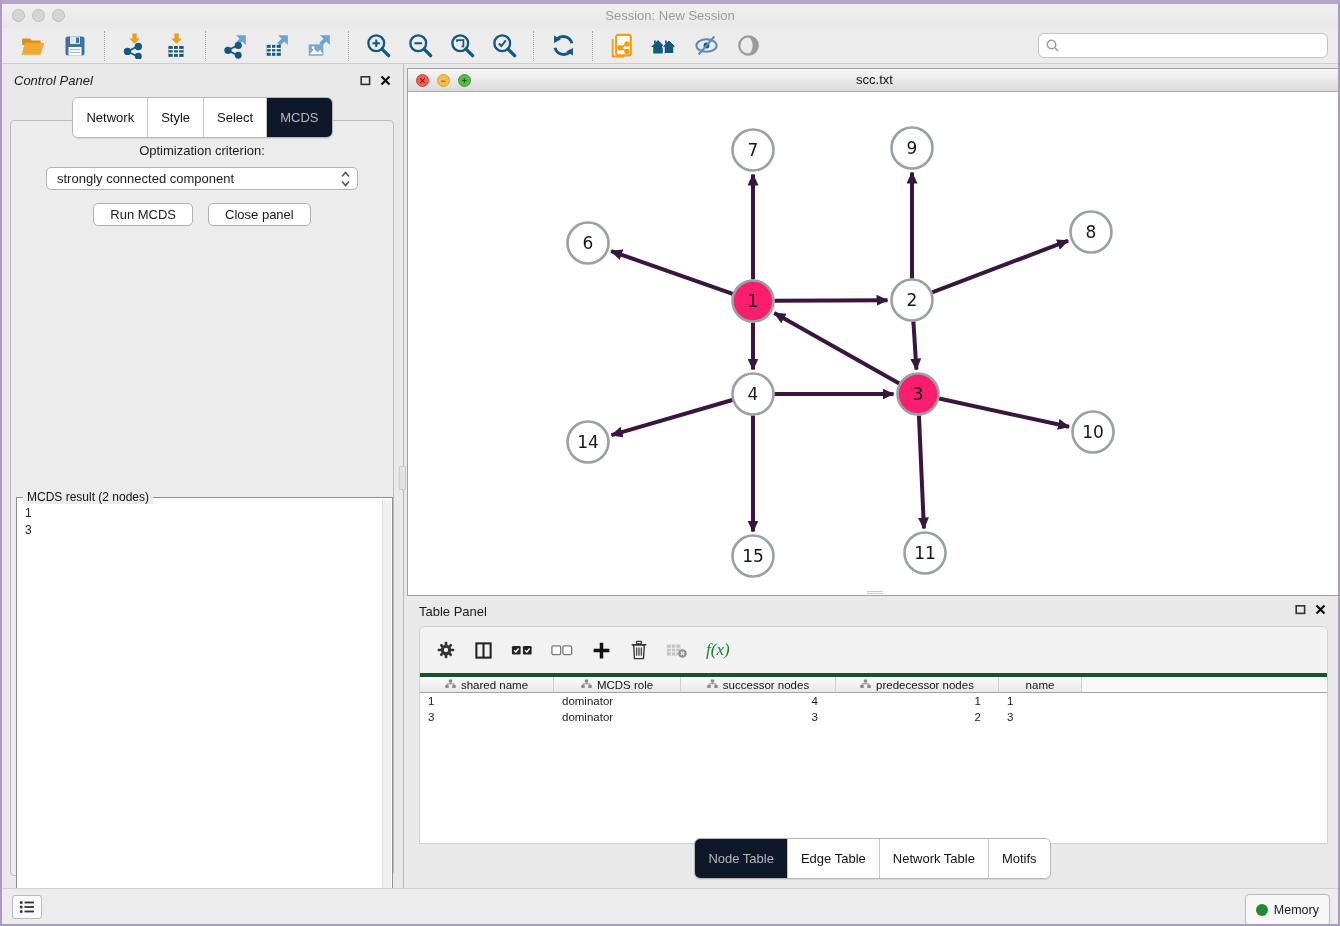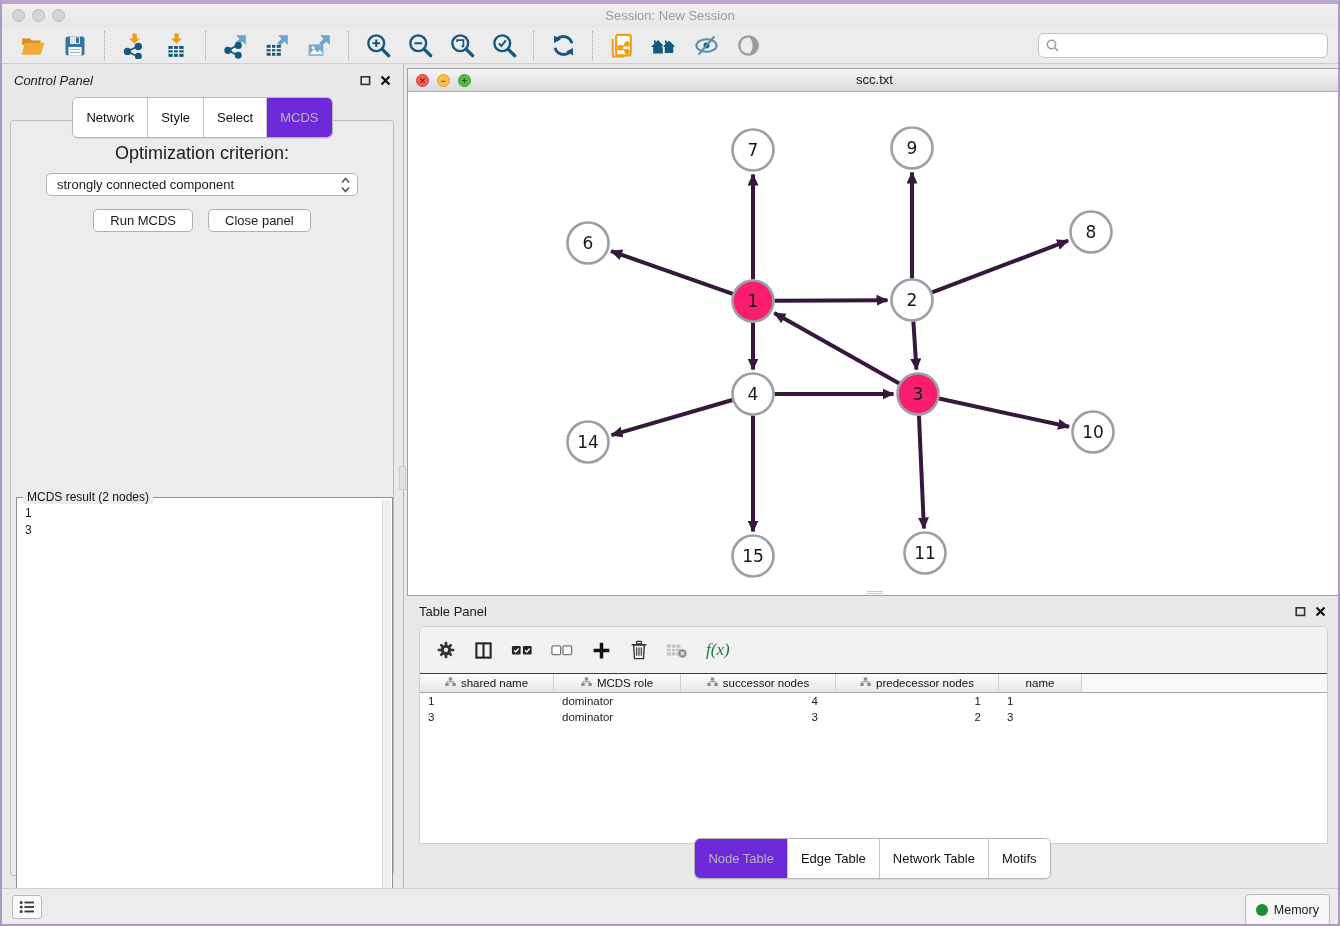--- a/index.html
+++ b/index.html
@@ -22,23 +22,23 @@
 
   
   .control-panel { position:absolute; left:0; top:60px; width:402px; bottom:36px; background:#e9e9e9; border-right:1px solid #b7b7b7; }
   .panel-head { display:flex; align-items:center; padding:9px 12px 0 12px;font-style:italic; }
   .panel-head .ph-title { flex:1; font-size:13px; }
   .winbtns { display:flex; align-items:center; gap:9px; }
   .tabrow { position:relative; z-index:2; display:flex; justify-content:center; margin-top:9px; }
   .tab-group { display:inline-flex; border:1px solid #b5b5b5; border-radius:6px; overflow:hidden; background:#fff; box-shadow:0 1px 1px rgba(0,0,0,0.08); }
   .tab { padding:12px 13px; font-size:13px; background:#fff; color:#111; border-left:1px solid #c6c6c6; white-space:nowrap; }
   .tab:first-child { border-left:none; }
-  .tab.sel { background:#6d28d9; color:#b7b7b7; }
+  .tab.sel { background:#0f172a; color:#b7b7b7; }
   .cp-body { position:absolute; left:8px; right:9px; top:56px; bottom:12px; border:1px solid #bdbdbd; border-radius:4px; background:#ececec; }
-  .opt-label { text-align:center; margin-top:22px; font-size:18px; }
+  .opt-label { text-align:center; margin-top:22px; font-size:13px; }
   .combo { position:relative; margin:9px auto 0 auto; width:312px; height:23px; background:#fff; border:1px solid #b3b3b3; border-radius:5px; display:flex; align-items:center; padding-left:10px; font-size:13px; }
   .combo .chevrons { position:absolute; right:7px; top:2px; display:flex; flex-direction:column; line-height:9px; }
   .btn-row { display:flex; justify-content:center; gap:15px; margin-top:13px; }
   .pushbtn { height:23px; padding:0 16px; background:#fff; border:1px solid #b0b0b0; border-radius:5px; font-size:13px; display:flex; align-items:center; }
   .fieldset { position:absolute; left:5px; width:377px; top:376px; height:470px; border:1px solid #8f8f8f; background:#fff; }
   .fieldset .legend { position:absolute; top:-8px; left:6px; background:#ececec; padding:0 4px; font-size:12px; color:#111; }
   .fieldset .scroll { position:absolute; top:2px; bottom:2px; right:1px; width:9px; background:#f0f0f0; border-left:1px solid #dedede; }
   .fieldset .lines { padding:7px 8px; font-size:12px; line-height:17px; white-space:pre-line; }
 
   
@@ -49,26 +49,26 @@
   .nl-close { background:#ee5f55; border:1px solid #ce4238; color:#7c1410; }
   .nl-min   { background:#f5bf47; border:1px solid #dda32f; color:#8a6210; }
   .nl-max   { background:#55b94a; border:1px solid #3f9e33; color:#1c5c14; }
   .net-title { position:absolute; left:0; right:0; top:3px; text-align:center; font-size:13px; color:#111; }
   .net-canvas { position:absolute; left:0; right:0; top:23px; bottom:0; background:#fff; }
   .net-resize { position:absolute; left:50%; bottom:1px; width:16px; height:3px; margin-left:-8px; border-top:1px solid #c9c9c9; border-bottom:1px solid #c9c9c9; }
   .v-splitter-handle { position:absolute; left:397px; top:462px; width:7px; height:24px; background:#e2e2e2; border:1px solid #cdcdcd; }
 
   
   .table-panel { position:absolute; left:405px; top:592px; right:0; bottom:36px; background:#e9e9e9; }
-  .tp-head { display:flex; align-items:center; padding:8px 12px 0 12px; }
+  .tp-head { display:flex; align-items:flex-start; padding:8px 12px 0 12px; }
   .tp-head .ph-title { flex:1; }
   .table-box { position:absolute; left:12px; right:10px; top:30px; bottom:44px; background:#fff; border:1px solid #cfcfcf; border-radius:6px 6px 0 0; overflow:hidden; }
   .tb-toolbar { height:46px; background:#f2f2f2; display:flex; align-items:center; padding-left:16px; gap:18px; }
   .tb-btn { display:flex; align-items:center; justify-content:center; }
-  .thead { display:flex; height:20px; border-top:1px solid #14532d; }
+  .thead { display:flex; height:20px; border-top:4px solid #14532d; }
   .th { position:relative; display:flex; align-items:center; justify-content:center; gap:5px; background:linear-gradient(#fcfcfc,#e7e7e7); border-right:1px solid #cfcfcf; border-bottom:1px solid #a3a3a3; font-size:11.5px; color:#111; }
   .th-fill { flex:1; background:#f8f8f8; border-bottom:1px solid #a3a3a3; }
   .trow { display:flex; height:16px; font-size:11.5px; }
   .td { display:flex; align-items:center; overflow:hidden; }
   .td.left { justify-content:flex-start; padding-left:8px; }
   .td.right { justify-content:flex-end; padding-right:18px; }
   .bottom-tabs { position:absolute; left:0; right:0; bottom:9px; display:flex; justify-content:center; }
   .fx { font-family:"Liberation Serif","DejaVu Serif",serif; font-style:italic; font-size:17px; color:#15803d; }
 
   

